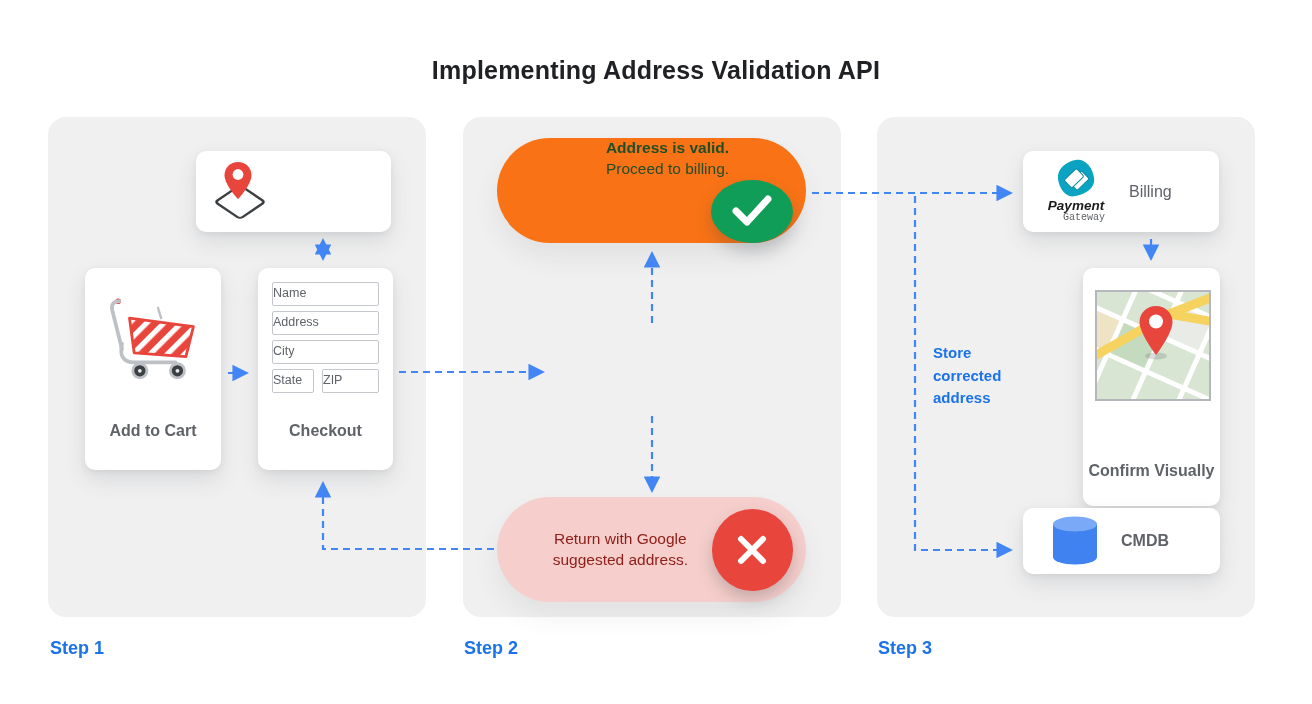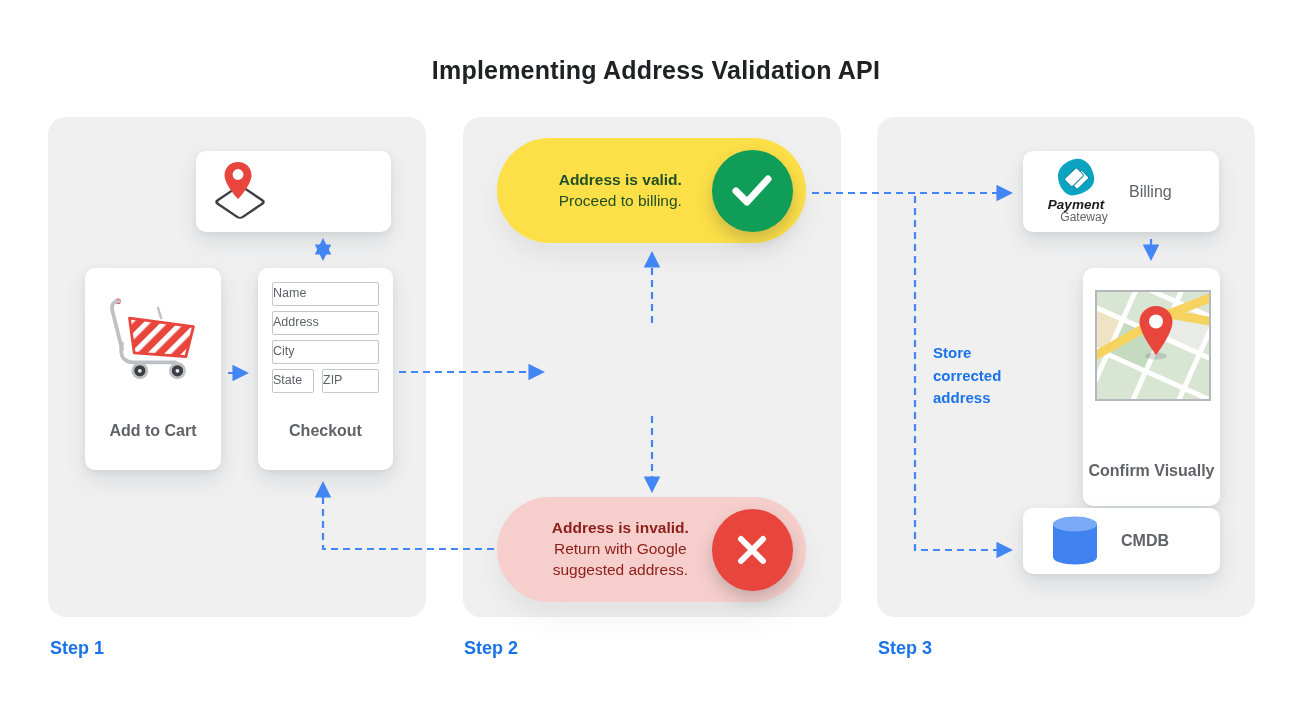--- a/index.html
+++ b/index.html
@@ -18,21 +18,21 @@
              font-weight:bold;color:#5f6368;line-height:1.3;}
   
   .geo-icon{position:relative;width:56px;height:62px;flex:0 0 56px;margin-right:8px;}
   .geo-diamond{position:absolute;left:11px;top:22px;width:32px;height:32px;
                border:3px solid #3c4043;border-radius:5px;
                transform:scaleY(.68) rotate(45deg);}
   .geo-pin{position:absolute;left:13px;top:0;}
   
   .pill{position:absolute;left:497px;width:309px;height:105px;border-radius:53px;
         display:flex;align-items:center;box-shadow:0 14px 26px rgba(60,64,67,.08);}
-  .pill-valid{top:138px;background:#fde047;}
+  .pill-valid{top:138px;background:#f97316;flex-direction:column;}
   .pill-invalid{top:497px;background:#f6cfcc;}
   .pill-text{width:184px;margin-left:32px;text-align:center;font-size:15.5px;line-height:1.35;}
   .pill-valid .pill-text{color:#204e27;}
   .pill-invalid .pill-text{color:#8e201b;}
   .pill-title{font-weight:bold;display:block;}
   .pill-circle{width:82px;height:82px;border-radius:50%;margin-left:auto;margin-right:13px;
                display:flex;align-items:center;justify-content:center;
                box-shadow:0 8px 16px rgba(60,64,67,.25);}
   .circle-green{background:#0f9d58;}
   .circle-red{background:#e8453c;}
@@ -46,21 +46,21 @@
   .field-zip{flex:1;}
   
   .pg-logo{width:78px;flex:0 0 78px;display:flex;flex-direction:column;align-items:center;margin-right:4px;}
   .pg-blob{position:relative;width:36px;height:36px;background:#0aa3c2;
            border-radius:58% 42% 62% 38% / 46% 58% 42% 54%;transform:rotate(-6deg);}
   .pg-card1,.pg-card2{position:absolute;width:16px;height:10px;background:#ffffff;
            border:1.3px solid #0a87a0;border-radius:2px;}
   .pg-card1{left:7px;top:12px;transform:rotate(-38deg);}
   .pg-card2{left:12px;top:15px;transform:rotate(-38deg);}
   .pg-name{font-size:13.5px;font-weight:bold;font-style:italic;color:#1b1b1b;margin-top:3px;line-height:1;}
-  .pg-sub{font-size:12px;color:#5f6368;line-height:1.1;padding-left:16px;}
+  .pg-sub{font-size:10px;color:#5f6368;line-height:1.1;padding-left:16px;font-family:Liberation Mono, monospace;}
   
   .map-frame{position:absolute;left:12px;top:22px;width:112px;height:107px;
              border:2px solid #b4b7bb;box-sizing:content-box;overflow:hidden;background:#e9ece5;}
   
   .store-note{position:absolute;left:933px;top:342px;width:96px;font-size:15px;
               font-weight:bold;color:#1a73e8;line-height:1.5;}
   svg{display:block;}
   .overlay{position:absolute;left:0;top:0;pointer-events:none;}
 </style>
 </head>
@@ -128,21 +128,20 @@
     <div class="pill-circle circle-green">
       <svg width="44" height="36" viewBox="0 0 44 36">
         <polyline points="6,18 17,29 38,6" fill="none" stroke="#ffffff" stroke-width="7" stroke-linecap="round" stroke-linejoin="round"></polyline>
       </svg>
     </div>
   </div>
 
 
   <div class="pill pill-invalid">
     <div class="pill-text">
-      <span class="pill-title">Address is invalid.</span>
       <span>Return with Google suggested address.</span>
     </div>
     <div class="pill-circle circle-red">
       <svg width="34" height="34" viewBox="0 0 34 34">
         <line x1="6" y1="6" x2="28" y2="28" stroke="#ffffff" stroke-width="6" stroke-linecap="round"></line>
         <line x1="28" y1="6" x2="6" y2="28" stroke="#ffffff" stroke-width="6" stroke-linecap="round"></line>
       </svg>
     </div>
   </div>
 

